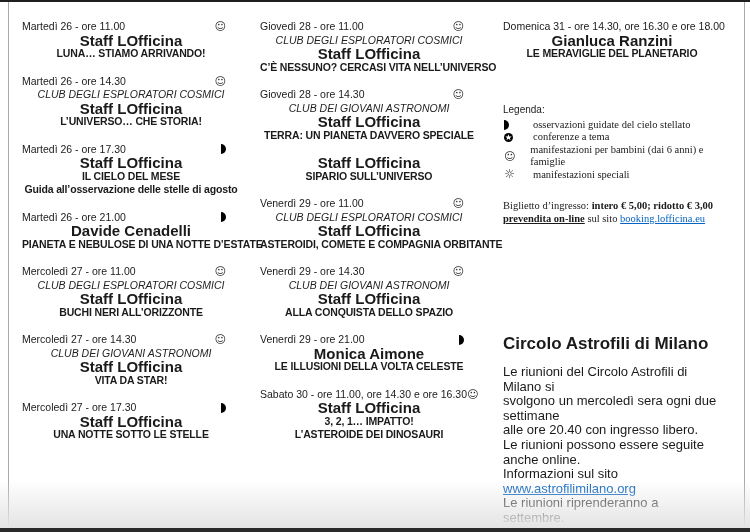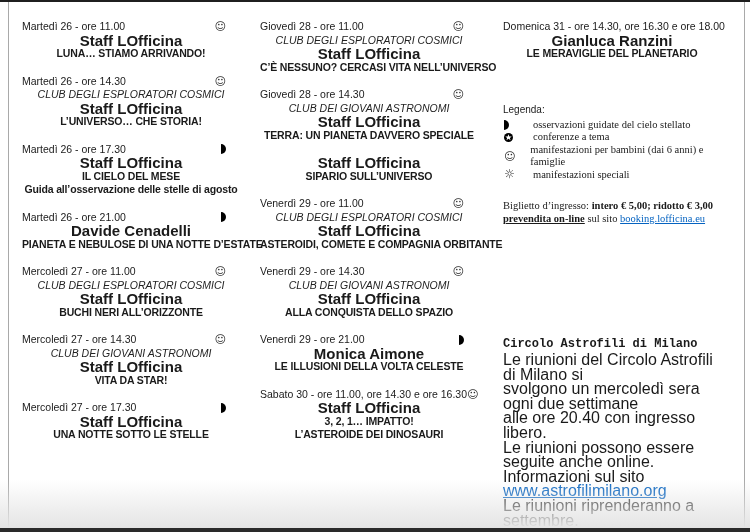--- a/index.html
+++ b/index.html
@@ -48,22 +48,22 @@
 
   
   .tickets { margin-top:18px; font-family:"Liberation Serif", serif; font-size:10.5px; line-height:13px; }
   .t-bold { font-weight:bold; }
   .t-bu { font-weight:bold; text-decoration:underline; }
   .t-u { text-decoration:underline; }
   a.link { color:#0563C1; text-decoration:underline; cursor:pointer; }
 
   
   .club-info { margin-top:110px; }
-  .club-heading { font-size:12px; font-weight:bold; line-height:18px; margin-bottom:0;font-family:Liberation Mono, monospace; }
-  .club-line { font-size:16px; line-height:14.6px; }
+  .club-heading { font-size:17px; font-weight:bold; line-height:18px; margin-bottom:12px; }
+  .club-line { font-size:13px; line-height:14.6px; }
 </style>
 </head>
 <body>
 
 <div class="frame-top"></div>
 <div class="frame-left"></div>
 <div class="frame-right"></div>
 
 <div class="col" id="col1">
 

